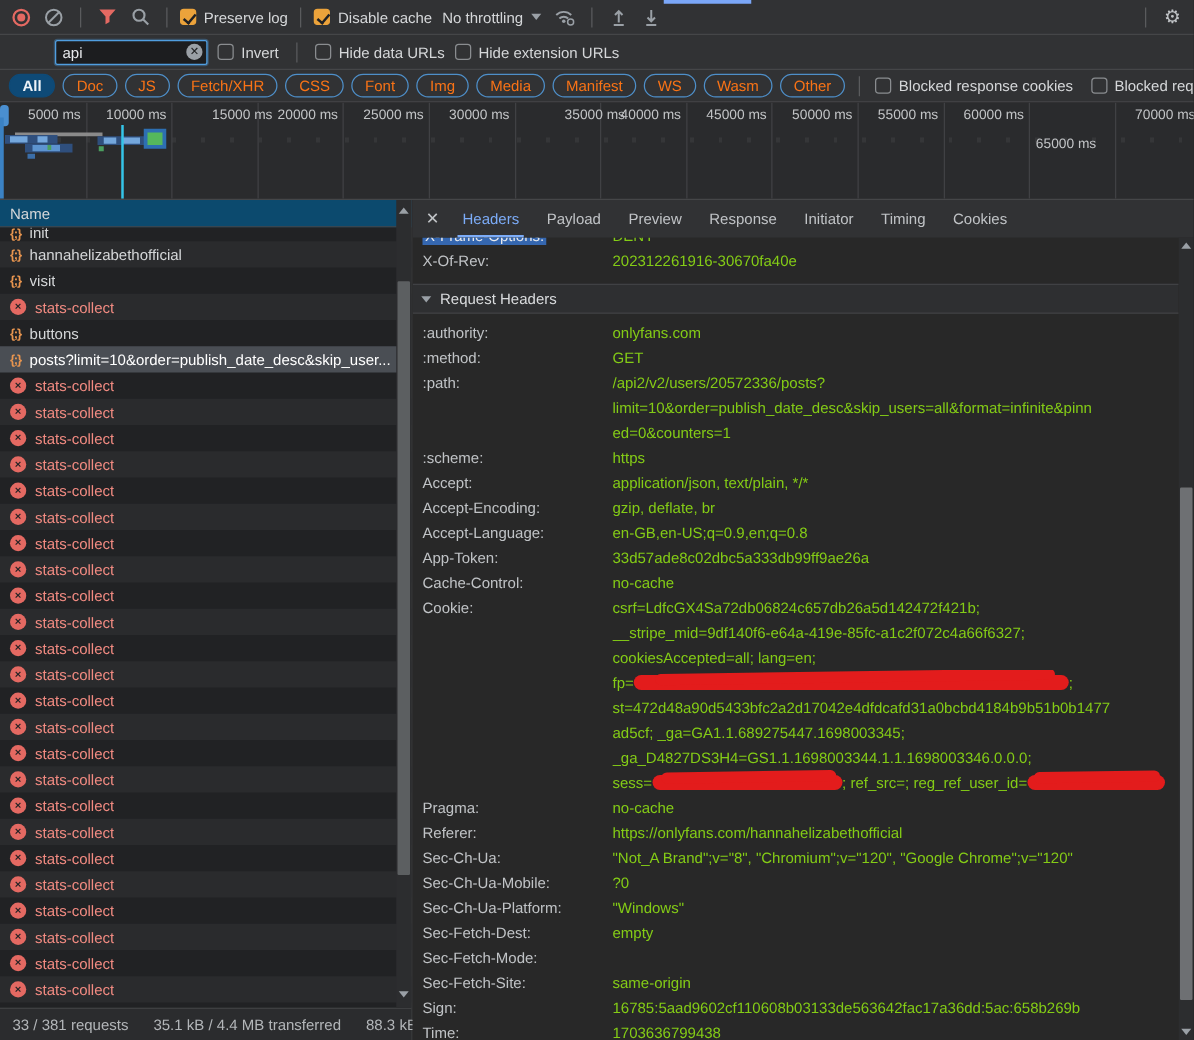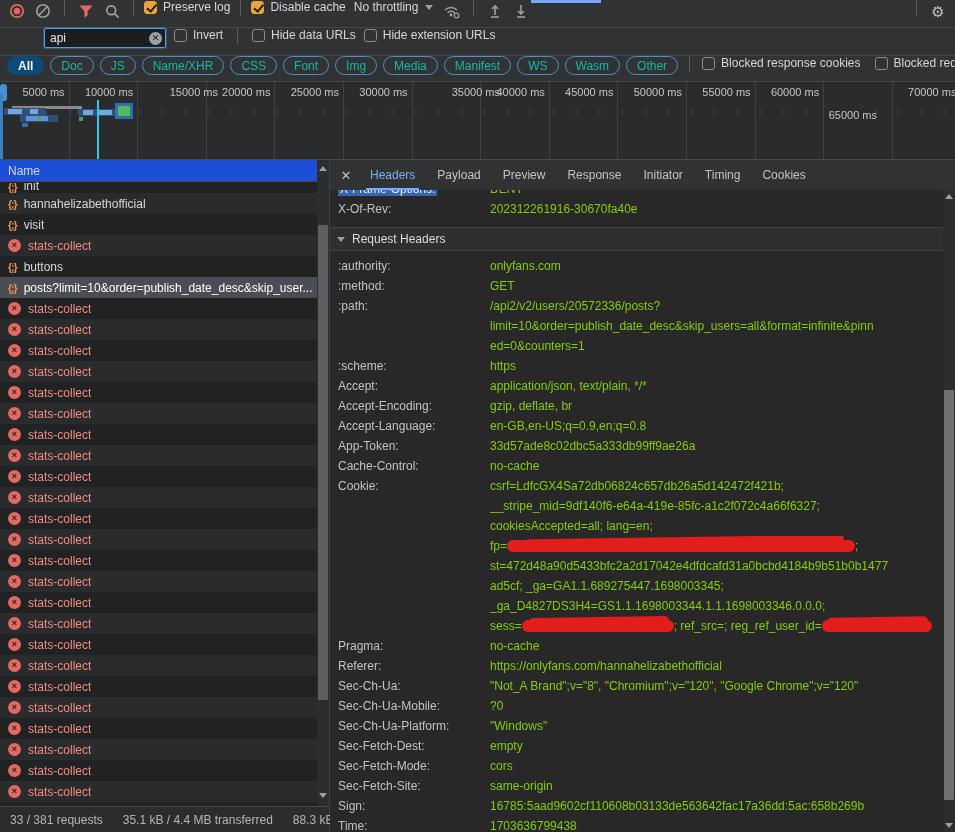--- a/index.html
+++ b/index.html
@@ -1,21 +1,21 @@
 <!DOCTYPE html>
 <html><head>
 <meta charset="utf-8">
 <style>
   * { margin:0; padding:0; box-sizing:border-box; }
   html,body { width:955px; height:832px; background:#282828; overflow:hidden;
     font-family:"Liberation Sans","DejaVu Sans",sans-serif; font-size:12px; color:#d5d7d9; }
   .app { position:relative; width:955px; height:832px; background:#282828; }
 
   
-  .tbar { display:flex; align-items:flex-start; background:#313234; border-bottom:1px solid #454648; }
+  .tbar { display:flex; align-items:center; background:#313234; border-bottom:1px solid #454648; }
   .row1 { height:28px; padding:0 6px; gap:4px; position:relative; }
   .row2 { height:28px; padding:0 4px; gap:8px; }
   .row3 { height:26px; padding:0 4px; gap:2px; }
   .top-strip { position:absolute; left:531px; top:0; width:70px; height:3px; background:#7ba7f8; }
   .sep { width:1px; height:16px; background:#5a5b5d; margin:0 6px; flex:none; }
   .spacer { flex:1; }
   .ibtn { width:22px; height:22px; display:flex; align-items:center; justify-content:center; flex:none; border-radius:2px; }
   .gear-glyph { font-size:15px; color:#c0c3c6; line-height:1; }
 
   
@@ -31,38 +31,38 @@
 
   
   .filter-box { position:relative; width:160px; height:20px; margin-left:2px; flex:none;padding-left:38px; }
   .filter-box input { width:100%; height:100%; background:#1c1d1f; border:1px solid #509ee0; box-shadow:0 0 0 1px rgba(80,158,224,.35);
     border-radius:2px; color:#e8eaed; font:12px "Liberation Sans","DejaVu Sans",sans-serif; padding:0 20px 0 5px; outline:none; }
   .clear-circ { position:absolute; right:4px; top:3.5px; width:13px; height:13px; border-radius:50%; background:#9aa0a6;
     color:#1c1d1f; font-size:9px; font-weight:bold; display:flex; align-items:center; justify-content:center; line-height:1; }
 
   
   .chip { height:19px; padding:0 10px; margin:0 3px; border:1.5px solid #4e8fc9; border-radius:11px; display:flex; align-items:center;
-    color:#14b8a6; flex:none; background:transparent; }
+    color:#f97316; flex:none; background:transparent; }
   .chip.sel { background:#0e4a77; border-color:#0e4a77; color:#eef3f8; font-weight:bold; }
 
   
   .overview { position:relative; height:78px; background:#2a2b2d; border-bottom:1px solid #454648; overflow:hidden; }
   .grid-line { position:absolute; top:0; bottom:0; width:1px; background:#404144; }
   .ms-label { position:absolute; top:4px; height:13px; width:64px; text-align:right; font-size:11px; color:#c3c5c7; white-space:nowrap; }
   .tickrow { position:absolute; top:28px; left:0; right:0; height:4px;
     background:repeating-linear-gradient(90deg,#3a3b3d 0 3px,transparent 3px 23px); opacity:.7; }
   .ov-bar { position:absolute; }
   .ov-cursor { position:absolute; top:18px; bottom:0; width:2px; background:#35c5e8; }
   .ov-handle { position:absolute; left:0; top:2px; width:7px; height:17px; background:#4a8fd0; border-radius:3px; }
   .ov-edge { position:absolute; left:0; top:12px; bottom:0; width:3px; background:#3b82c4; }
 
   
   .main { position:relative; display:flex; height:672px; }
   .left { position:relative; width:330px; flex:none; display:flex; flex-direction:column; border-right:1px solid #404144; }
-  .name-hdr { height:22px; background:#1d4ed8; border-bottom:1px solid #454648; display:flex; align-items:center; padding-left:8px; color:#d5d7d9; flex:none; }
+  .name-hdr { height:22px; background:#0c4a6e; border-bottom:1px solid #454648; display:flex; align-items:center; padding-left:8px; color:#d5d7d9; flex:none; }
   .nlist { position:relative; flex:1; overflow:hidden; background:#212224; }
   .nrow { height:21px; display:flex; align-items:center; gap:7px; padding-left:8px; white-space:nowrap; overflow:hidden; }
   .nrow.alt { background:#2a2b2d; }
   .nrow.partial { height:11px; overflow:hidden; align-items:flex-end; }
   .nrow.sel { background:#4a4e54; color:#ffffff; }
   .nrow .lbl { overflow:hidden; text-overflow:ellipsis; }
   .nrow.err .lbl { color:#f28b82; }
   .json-ic { color:#e8954f; font-size:10.5px; font-weight:bold; letter-spacing:-1px; flex:none; }
   .err-ic { width:13px; height:13px; border-radius:50%; background:#e46962; color:#222325; font-size:9px; font-weight:bold;
     display:flex; align-items:center; justify-content:center; line-height:1; flex:none; }
@@ -197,21 +197,21 @@
       <span class="box"></span>
       <span class="txt">Hide extension URLs</span>
     </div>
   </div>
 
   <div class="tbar row3">
     <div id="type-chips" style="display:flex;align-items:center;">
         <div class="chip sel">All</div>
         <div class="chip">Doc</div>
         <div class="chip">JS</div>
-        <div class="chip">Name/XHR</div>
+        <div class="chip">Fetch/XHR</div>
         <div class="chip">CSS</div>
         <div class="chip">Font</div>
         <div class="chip">Img</div>
         <div class="chip">Media</div>
         <div class="chip">Manifest</div>
         <div class="chip">WS</div>
         <div class="chip">Wasm</div>
         <div class="chip">Other</div>
       </div>
     <div class="sep"></div>
@@ -552,23 +552,20 @@
               </div>
             </div>
             <div class="hrow">
               <span class="hname">Sec-Fetch-Dest:</span>
               <div class="hval">
                 <div class="vline">empty</div>
               </div>
             </div>
             <div class="hrow">
               <span class="hname">Sec-Fetch-Mode:</span>
-              <div class="hval">
-                <div class="vline">cors</div>
-              </div>
             </div>
             <div class="hrow">
               <span class="hname">Sec-Fetch-Site:</span>
               <div class="hval">
                 <div class="vline">same-origin</div>
               </div>
             </div>
             <div class="hrow">
               <span class="hname">Sign:</span>
               <div class="hval">

